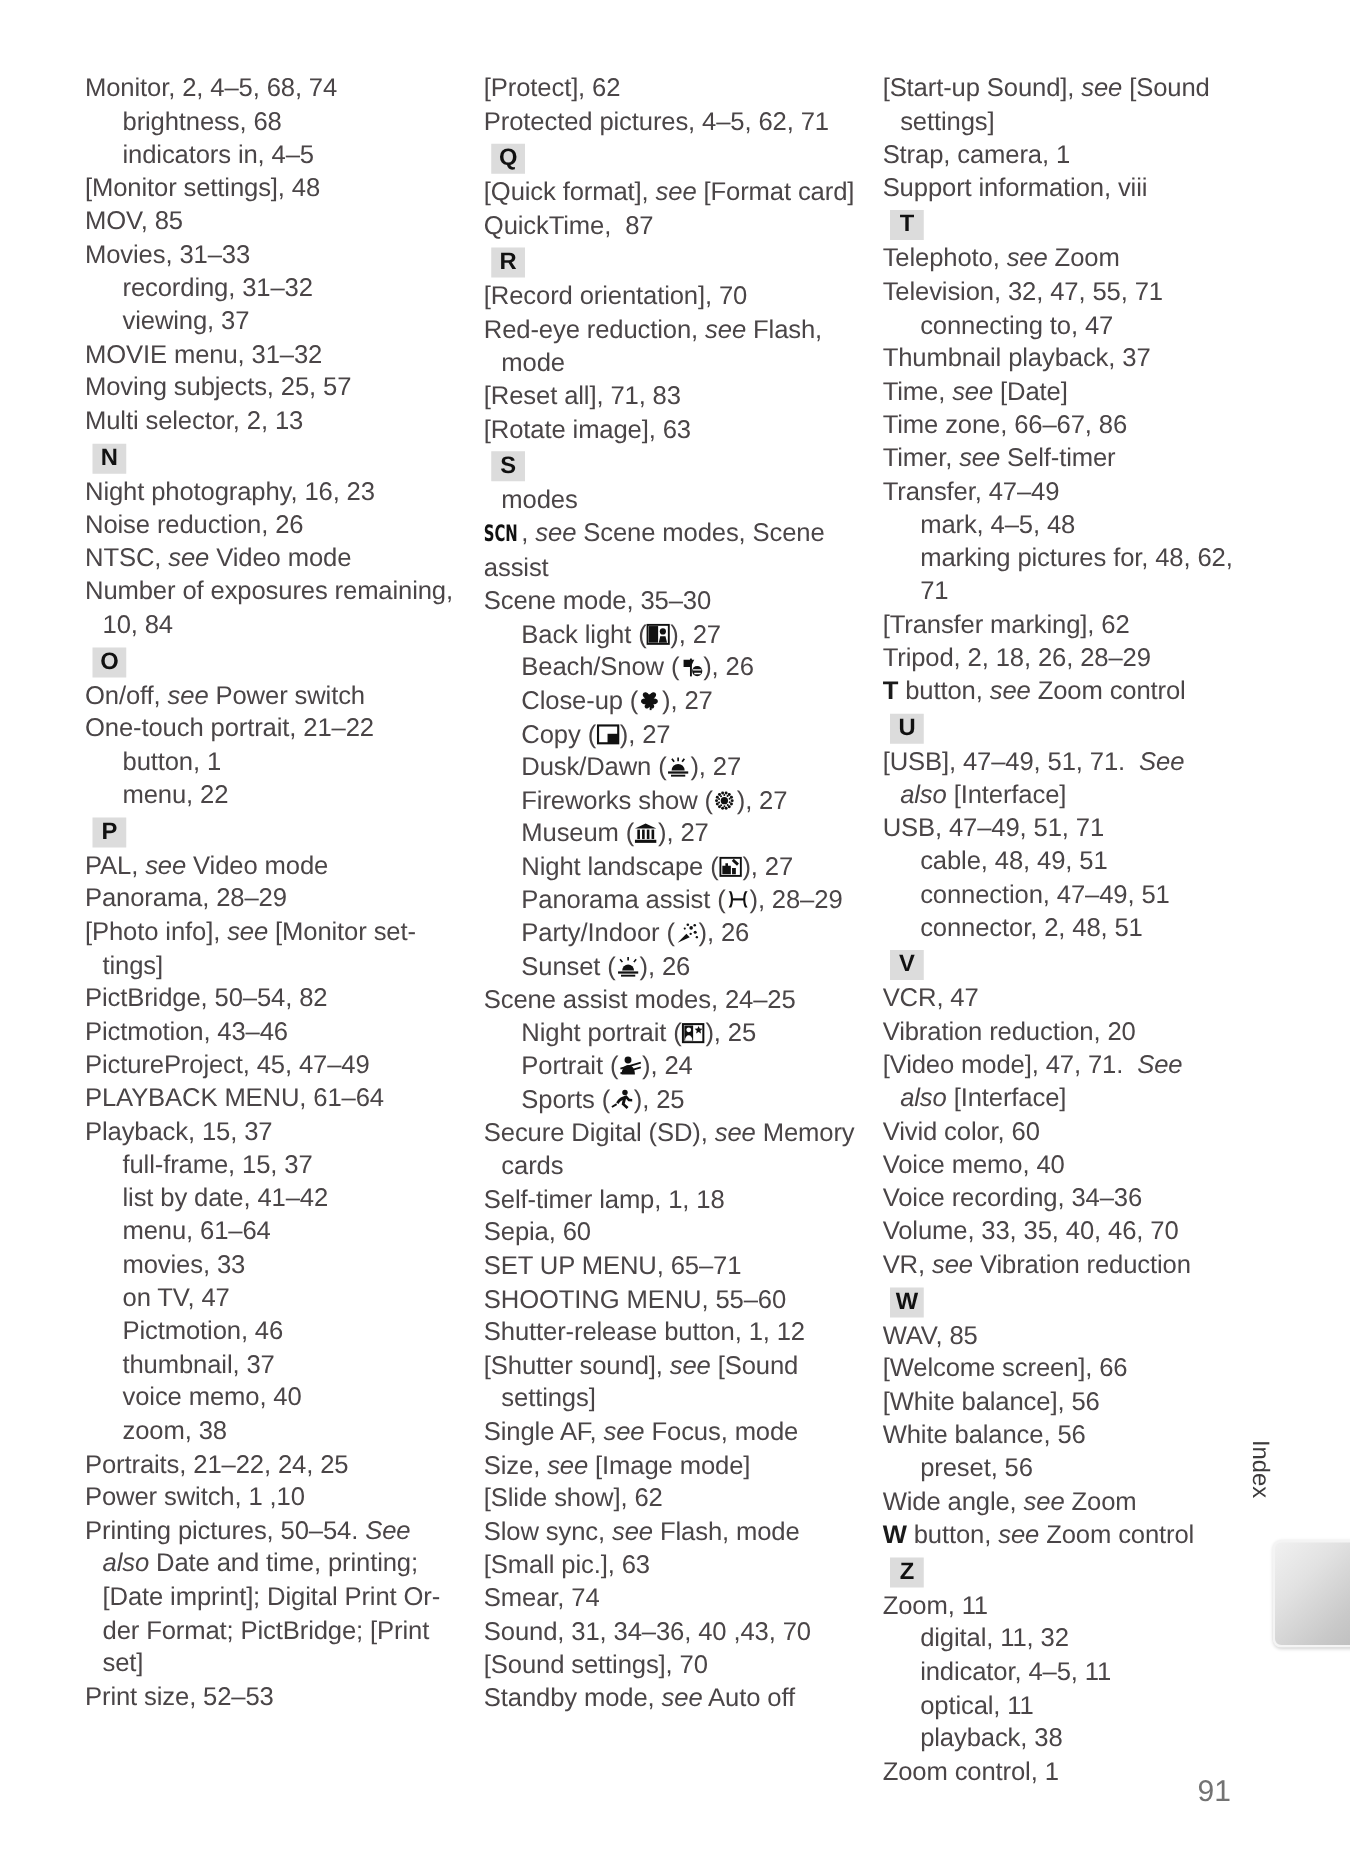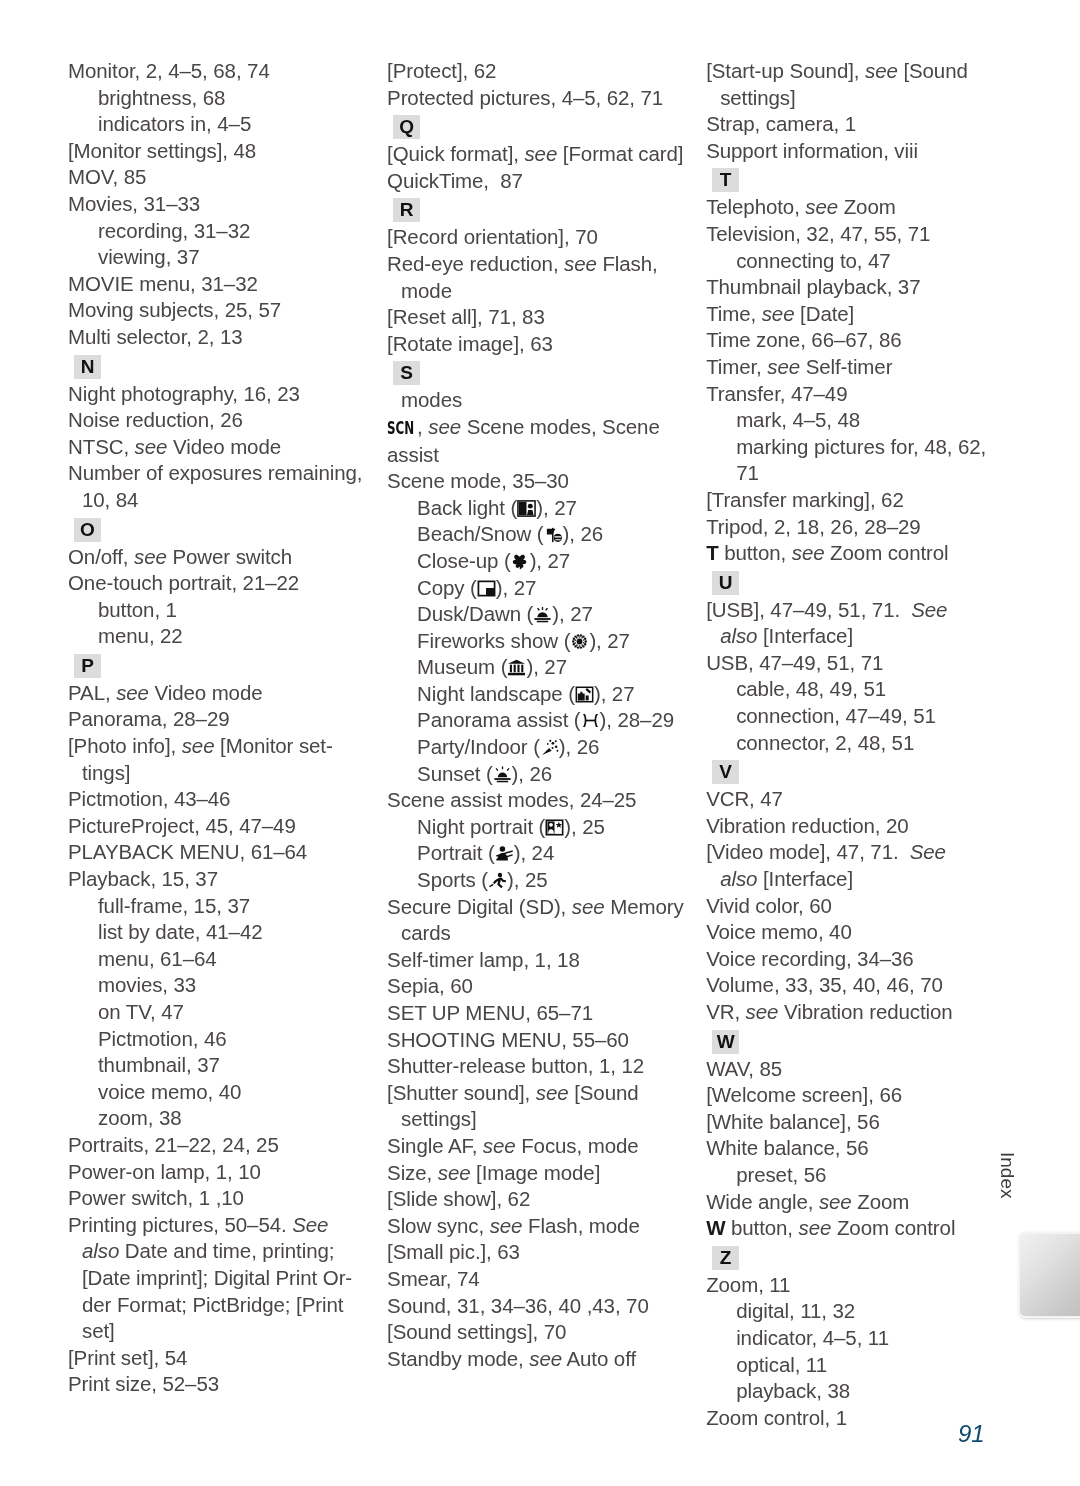--- a/index.html
+++ b/index.html
@@ -119,23 +119,22 @@
     border-radius: 7px;
     background: linear-gradient(135deg, #f2f2f2 0%, #e2e2e2 35%, #c9c9c9 75%, #bdbdbd 100%);
     box-shadow: 0 0 0 2px #f4f4f4 inset, 1px 1px 3px rgba(0,0,0,0.18);
   }
 
   .page-number {
     position: absolute;
     left: 958px;
     top: 1420px;
     font-size: 24px;
-    color: #0c4a6e;
+    color: #737373;
     letter-spacing: 0px;
-    font-style: italic;
   }
 </style>
 </head>
 <body>
 
 <div class="page">
 
   <div class="columns">
     <div class="col col1">
         <div class="entry lvl1">Monitor, 2, 4–5, 68, 74</div>
@@ -158,41 +157,40 @@
         <div class="letter-head"><span class="letter-box">O</span></div>
         <div class="entry lvl1"><span>On/off, </span><span class="it">see</span><span> Power switch</span></div>
         <div class="entry lvl1">One-touch portrait, 21–22</div>
         <div class="entry lvl2">button, 1</div>
         <div class="entry lvl2">menu, 22</div>
         <div class="letter-head"><span class="letter-box">P</span></div>
         <div class="entry lvl1"><span>PAL, </span><span class="it">see</span><span> Video mode</span></div>
         <div class="entry lvl1">Panorama, 28–29</div>
         <div class="entry lvl1"><span>[Photo info], </span><span class="it">see</span><span> [Monitor set-</span></div>
         <div class="entry lvl1 cont">tings]</div>
+        <div class="entry lvl1">PictBridge, 50–54, 82</div>
         <div class="entry lvl1">Pictmotion, 43–46</div>
         <div class="entry lvl1">PictureProject, 45, 47–49</div>
         <div class="entry lvl1">PLAYBACK MENU, 61–64</div>
         <div class="entry lvl1">Playback, 15, 37</div>
         <div class="entry lvl2">full-frame, 15, 37</div>
         <div class="entry lvl2">list by date, 41–42</div>
         <div class="entry lvl2">menu, 61–64</div>
         <div class="entry lvl2">movies, 33</div>
         <div class="entry lvl2">on TV, 47</div>
         <div class="entry lvl2">Pictmotion, 46</div>
         <div class="entry lvl2">thumbnail, 37</div>
         <div class="entry lvl2">voice memo, 40</div>
         <div class="entry lvl2">zoom, 38</div>
         <div class="entry lvl1">Portraits, 21–22, 24, 25</div>
-        <div class="entry lvl1">Power-on lamp, 1, 10</div>
         <div class="entry lvl1">Power switch, 1 ,10</div>
         <div class="entry lvl1"><span>Printing pictures, 50–54. </span><span class="it">See</span></div>
         <div class="entry lvl1 cont"><span class="it">also</span><span> Date and time, printing;</span></div>
         <div class="entry lvl1 cont">[Date imprint]; Digital Print Or-</div>
         <div class="entry lvl1 cont">der Format; PictBridge; [Print set]</div>
-        <div class="entry lvl1">[Print set], 54</div>
         <div class="entry lvl1">Print size, 52–53</div>
       </div>
     <div class="col col2">
         <div class="entry lvl1">[Protect], 62</div>
         <div class="entry lvl1">Protected pictures, 4–5, 62, 71</div>
         <div class="letter-head"><span class="letter-box">Q</span></div>
         <div class="entry lvl1"><span>[Quick format], </span><span class="it">see</span><span> [Format card]</span></div>
         <div class="entry lvl1">QuickTime,  87</div>
         <div class="letter-head"><span class="letter-box">R</span></div>
         <div class="entry lvl1">[Record orientation], 70</div>

